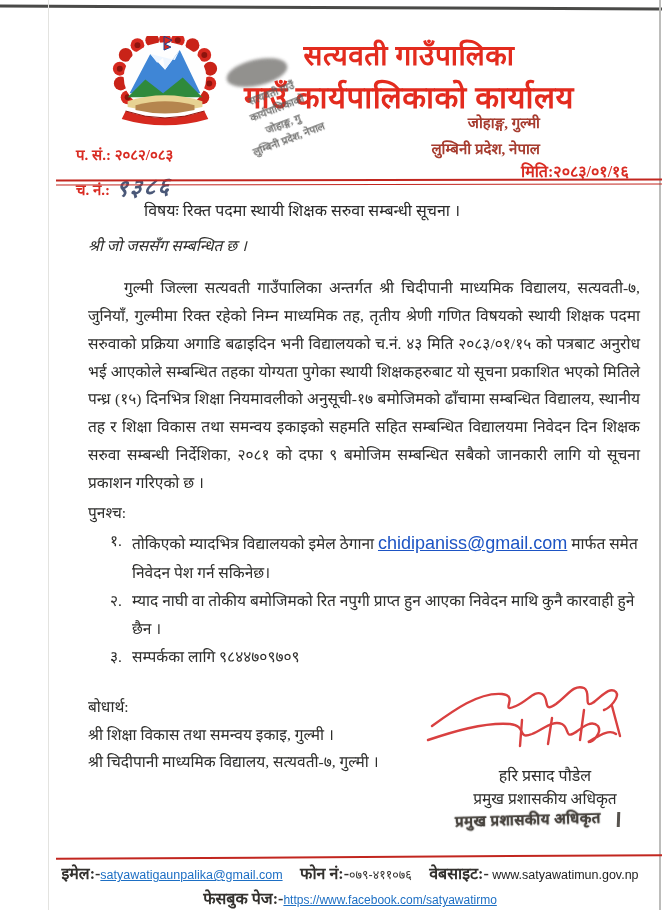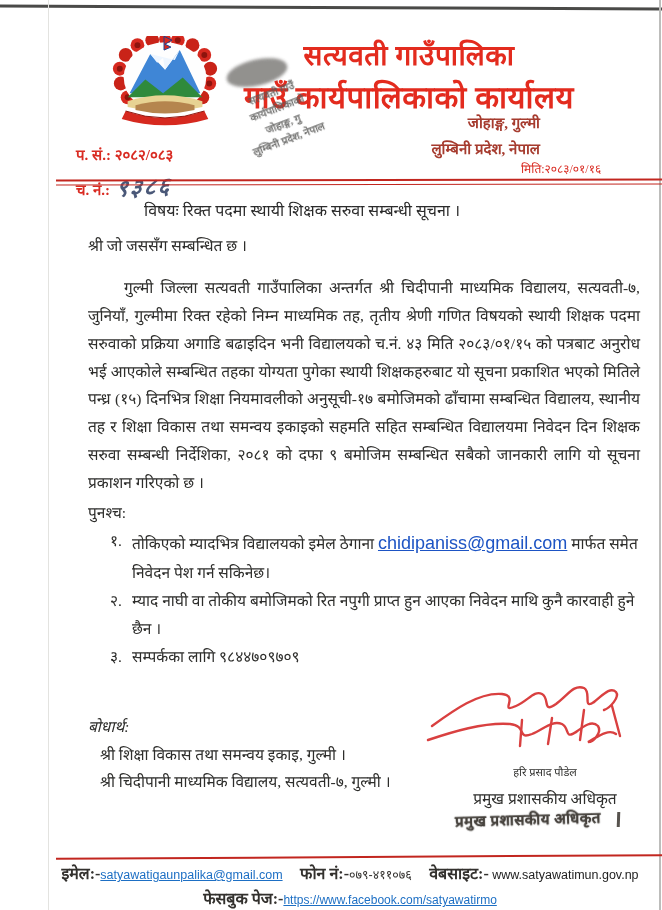--- a/index.html
+++ b/index.html
@@ -21,50 +21,50 @@
   .logo{position:absolute;left:106px;top:36px;width:118px;height:94px;}
   .title-block{position:absolute;left:170px;top:40px;width:478px;text-align:center;color:#e32b1e;font-weight:bold;line-height:1.15;}
   .title1{font-size:28px;letter-spacing:.5px;}
   .title2{font-size:31px;margin-top:8px;letter-spacing:.5px;}
   .addr-block{position:absolute;left:300px;top:112px;width:240px;text-align:right;color:#a63b2e;font-weight:bold;}
   .addr1{font-size:15px;}
   .addr2{font-size:15px;margin-top:6px;}
   .ref-block{position:absolute;left:76px;top:132px;color:#d92b22;font-weight:bold;font-size:15px;margin-top:12px;}
   .ref-row{margin-bottom:6px;}
   .dispatch-value{display:inline-block;color:#4a5878;font-size:23px;font-weight:bold;font-style:italic;transform:rotate(-3deg) skewX(-8deg);margin-left:6px;letter-spacing:2px;}
-  .date-line{position:absolute;left:521px;top:160px;color:#d92b22;font-weight:normal;font-size:12px;}
+  .date-line{position:absolute;left:521px;top:160px;color:#d92b22;font-weight:bold;font-size:16px;}
 
   .round-stamp{
     position:absolute;left:216px;top:56px;width:130px;height:125px;
     transform:rotate(-21deg);color:#5a5a58;opacity:.85;
     text-align:center;font-weight:bold;filter:blur(.3px);
   }
   .round-stamp .smudge{position:absolute;left:28px;top:-2px;width:62px;height:26px;background:#55534f;border-radius:50%;opacity:.75;filter:blur(1.5px);transform:rotate(8deg);}
   .round-stamp .ln{font-size:10.5px;line-height:1.55;white-space:nowrap;}
   .round-stamp .ln1{margin-top:28px;}
 
   .rule-double{position:absolute;left:56px;top:179px;width:606px;height:3px;border-top:2.5px solid #c2261f;border-bottom:1.5px solid #c2261f;transform:rotate(-0.1deg);}
 
   
   .subject{position:absolute;left:0;top:199px;width:604px;text-align:center;font-size:16px;color:#2b2b2b;}
   .content{position:absolute;left:88px;top:232px;width:552px;color:#2d2d2b;font-size:15.5px;line-height:1.8;}
-  .salutation{margin-bottom:14px;}
+  .salutation{margin-bottom:14px;font-style:italic;}
   .paragraph{text-align:justify;text-indent:36px;}
   .ps-heading{margin-top:2px;}
   .ps-list{margin:0;padding:0;list-style:none;}
   .ps-item{display:flex;padding-left:22px;}
   .ps-num{flex:0 0 22px;}
   .ps-text{flex:1;}
   .email-link{color:#1d54c4;text-decoration:underline;font-family:"Liberation Sans","DejaVu Sans",sans-serif;font-size:18px;}
-  .cc-heading{margin-top:42px;font-style:italic;}
-  .cc-line{line-height:1.75;margin-left:12px;}
+  .cc-heading{margin-top:22px;}
+  .cc-line{line-height:1.75;}
 
   
   .signature-svg{position:absolute;left:424px;top:680px;width:212px;height:90px;}
-  .sig-name{position:absolute;left:430px;top:764px;width:230px;text-align:center;font-size:11px;color:#2d2d2b;}
+  .sig-name{position:absolute;left:430px;top:764px;width:230px;text-align:center;font-size:16px;color:#2d2d2b;}
   .sig-designation{position:absolute;left:420px;top:787px;width:250px;text-align:center;font-size:15.5px;color:#2d2d2b;}
   .office-stamp{position:absolute;left:455px;top:808px;width:200px;text-align:left;font-size:15px;font-weight:bold;color:#45413c;transform:rotate(-1.6deg);letter-spacing:.5px;filter:blur(.35px);text-shadow:0 0 1px #45413c;}
   .stamp-tick{position:absolute;left:617px;top:812px;width:2.5px;height:15px;background:#57534e;transform:rotate(2deg);}
 
   
   .footer-rule{position:absolute;left:56px;top:856px;width:606px;border-top:2px solid #c2261f;transform:rotate(-0.35deg);}
   .footer{position:absolute;left:60px;top:862px;width:580px;text-align:center;color:#33312e;font-size:12.5px;font-family:"Liberation Sans","DejaVu Sans",sans-serif;}
   .footer .lbl{font-family:"Liberation Serif","DejaVu Serif",serif;font-weight:bold;font-size:16px;}
   .footer a{color:#1d6fc4;text-decoration:underline;}
   .footer .sep{display:inline-block;width:14px;}

